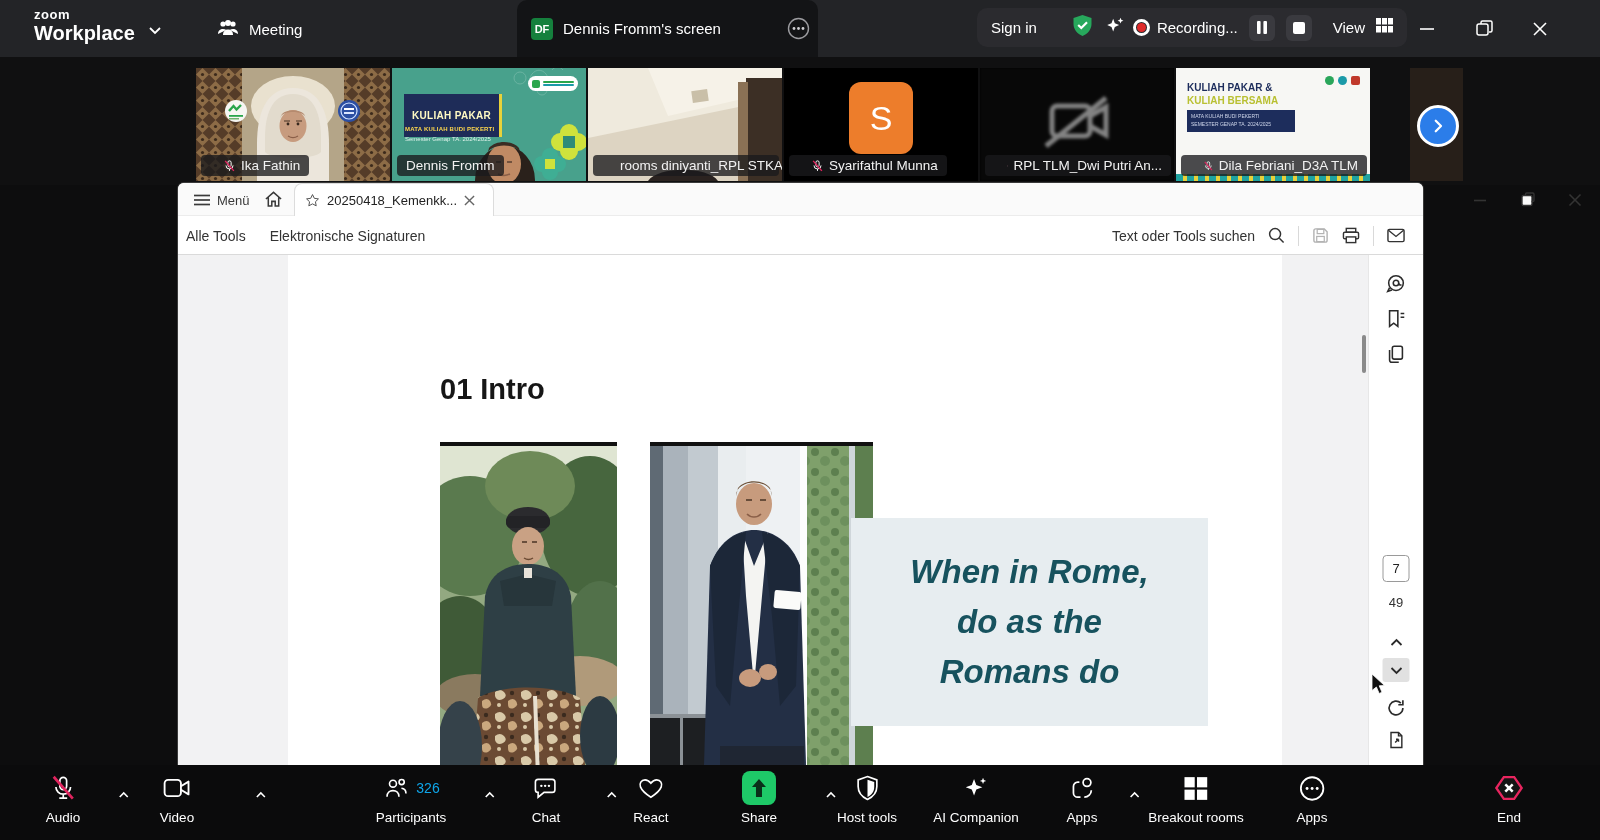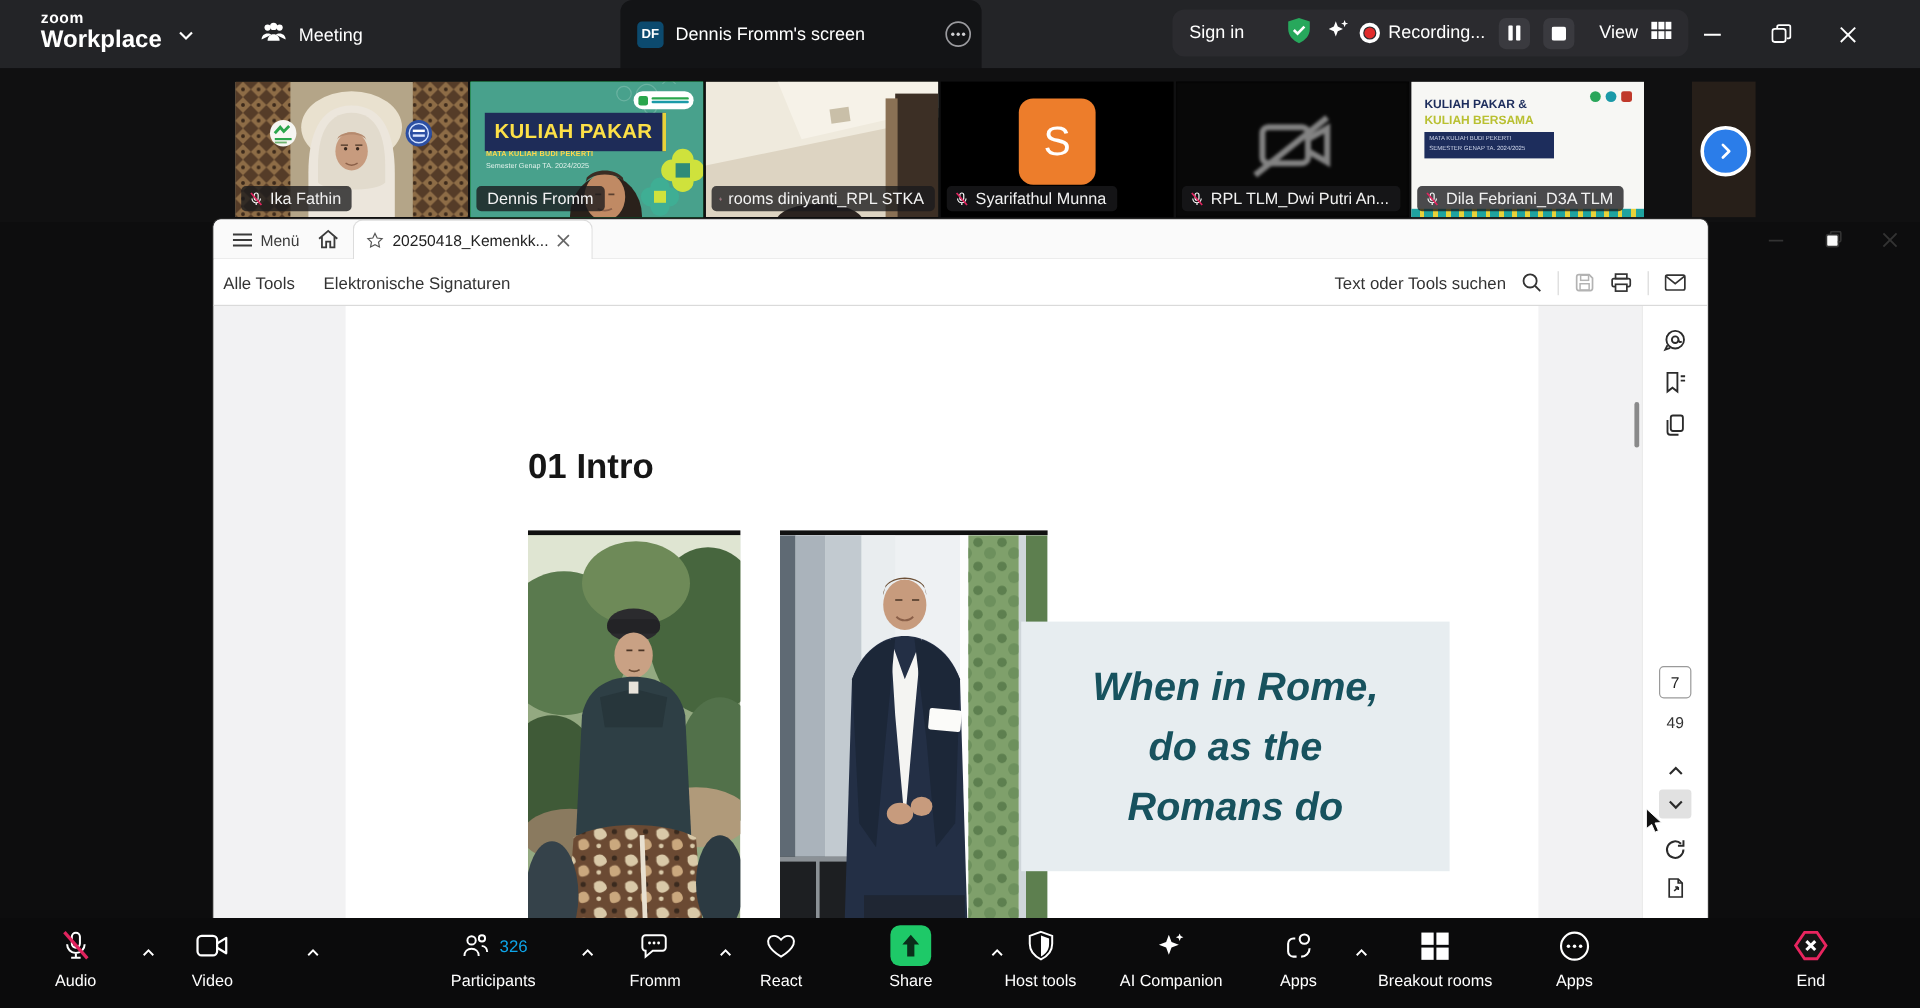--- a/index.html
+++ b/index.html
@@ -12,38 +12,38 @@
   .abs { position:absolute; }
 
   
   .topbar { position:absolute; left:0; top:0; width:1600px; height:57px; background:#232427; }
   .zoom-logo { position:absolute; left:34px; top:8px; color:#fff; line-height:1; }
   .zoom-logo .l1 { font-size:13px; font-weight:bold; letter-spacing:.5px; }
   .zoom-logo .l2 { font-size:20px; font-weight:bold; margin-top:2px; }
   .logo-chev { position:absolute; left:148px; top:21px; }
   .meeting-tab { position:absolute; left:207px; top:12px; display:flex; align-items:center; gap:10px; color:#fff; font-size:15px; height:34px; padding:0 10px; }
   .share-tab { position:absolute; left:517px; top:0; width:301px; height:57px; background:#131416; border-radius:10px 10px 0 0; display:flex; align-items:center; padding-left:14px; gap:10px; }
-  .df-badge { width:22px; height:22px; background:#0c4a6e; border-radius:4px; color:#fff; font-size:11px; font-weight:bold; display:flex; align-items:center; justify-content:center; }
+  .df-badge { width:22px; height:22px; background:#15803d; border-radius:4px; color:#fff; font-size:11px; font-weight:bold; display:flex; align-items:center; justify-content:center; }
   .share-tab .t { color:#fff; font-size:15px; }
   .tab-ellipsis { position:absolute; right:8px; top:17px; }
   .top-controls { position:absolute; left:977px; top:8px; height:39px; background:#2b2b2f; border-radius:10px; display:flex; align-items:center; padding:0 14px; gap:11px; }
   .top-controls .txt { color:#fff; font-size:15px; }
   .rec-dot { width:9px; height:9px; border-radius:50%; background:#E02B2B; }
   .mini-btn { width:26px; height:26px; background:#3a3a3f; border-radius:6px; display:flex; align-items:center; justify-content:center; }
   .win-ctrl { position:absolute; top:0; width:46px; height:57px; display:flex; align-items:center; justify-content:center; }
 
   
   .strip { position:absolute; left:0; top:57px; width:1600px; height:128px; background:#101011; }
   .tile { position:absolute; top:11px; width:194px; height:113px; background:#000; overflow:hidden; }
   .tile.active { outline:2px solid #2BD464; outline-offset:-2px; }
-  .name-pill { position:absolute; left:5px; bottom:5px; display:flex; align-items:center; gap:5px; background:rgba(25,25,28,.78); border-radius:4px; padding:3px 9px 3px 6px; color:#f2f2f2; font-size:13.5px; white-space:nowrap; max-width:186px; }
+  .name-pill { position:absolute; left:5px; bottom:5px; display:flex; align-items:center; gap:5px; background:rgba(25,25,28,.78); border-radius:4px; padding:3px 9px 3px 22px; color:#f2f2f2; font-size:13.5px; white-space:nowrap; max-width:186px; }
   .name-pill.nomic { padding-left:9px; }
 
   .dennis-bg { width:100%; height:100%; background:#48a18c; position:relative; }
-  .kp-box { position:absolute; left:12px; top:26px; background:#1e2c58; color:#fde047; font-weight:bold; font-size:17px; padding:6px 8px; border-right:3px solid #e8d23a; letter-spacing:.3px; }
+  .kp-box { position:absolute; left:12px; top:26px; background:#1e2c58; color:#fef9c3; font-weight:bold; font-size:10px; padding:16px 8px; border-right:3px solid #e8d23a; letter-spacing:.3px; }
   .kp-sub1 { position:absolute; left:13px; top:58px; color:#ffd84d; font-size:6px; font-weight:bold; letter-spacing:.2px; }
   .kp-sub2 { position:absolute; left:13px; top:68px; color:#dff1ea; font-size:6px; }
   .kp-logo { position:absolute; right:8px; top:8px; width:50px; height:15px; background:#fff; border-radius:8px; display:flex; align-items:center; gap:3px; padding:0 4px; }
   .kp-logo .dot { width:8px; height:8px; background:#2aa64c; border-radius:2px; }
   .kp-logo .bars { flex:1; }
   .kp-logo .bars div { height:2px; background:#2aa64c; margin:1.5px 0; border-radius:1px; }
   .kp-logo .bars div:last-child { background:#1b9aa8; }
 
   .dila-bg { width:100%; height:100%; background:#f7f7f4; position:relative; }
   .dila-t1 { position:absolute; left:11px; top:14px; color:#1d2d5c; font-weight:bold; font-size:10px; }
@@ -641,21 +641,21 @@
 
   <div class="tool" style="left:546px;">
     <div class="icon-row">
       <svg width="27" height="26" viewBox="0 0 24 24">
         <path d="M4.5 4h13a2.5 2.5 0 0 1 2.5 2.5v7a2.5 2.5 0 0 1-2.5 2.5H10l-5.5 4.5v-4.5H4.5A2.5 2.5 0 0 1 2 13.5v-7A2.5 2.5 0 0 1 4.5 4z" fill="none" stroke="#fff" stroke-width="1.5"></path>
         <circle cx="7.5" cy="10" r="1.1" fill="#fff"></circle>
           <circle cx="11" cy="10" r="1.1" fill="#fff"></circle>
           <circle cx="14.5" cy="10" r="1.1" fill="#fff"></circle>
       </svg>
     </div>
-    <div class="lbl">Fromm</div>
+    <div class="lbl">Chat</div>
     <div class="chev-up" style="left:74px;">
       <svg width="12" height="8" viewBox="0 0 12 8">
           <polyline points="2,6 6,2 10,6" fill="none" stroke="#fff" stroke-width="1.6"></polyline>
         </svg>
     </div>
   </div>
 
   <div class="tool" style="left:651px;">
     <div class="icon-row">
       <svg width="27" height="26" viewBox="0 0 24 24">

